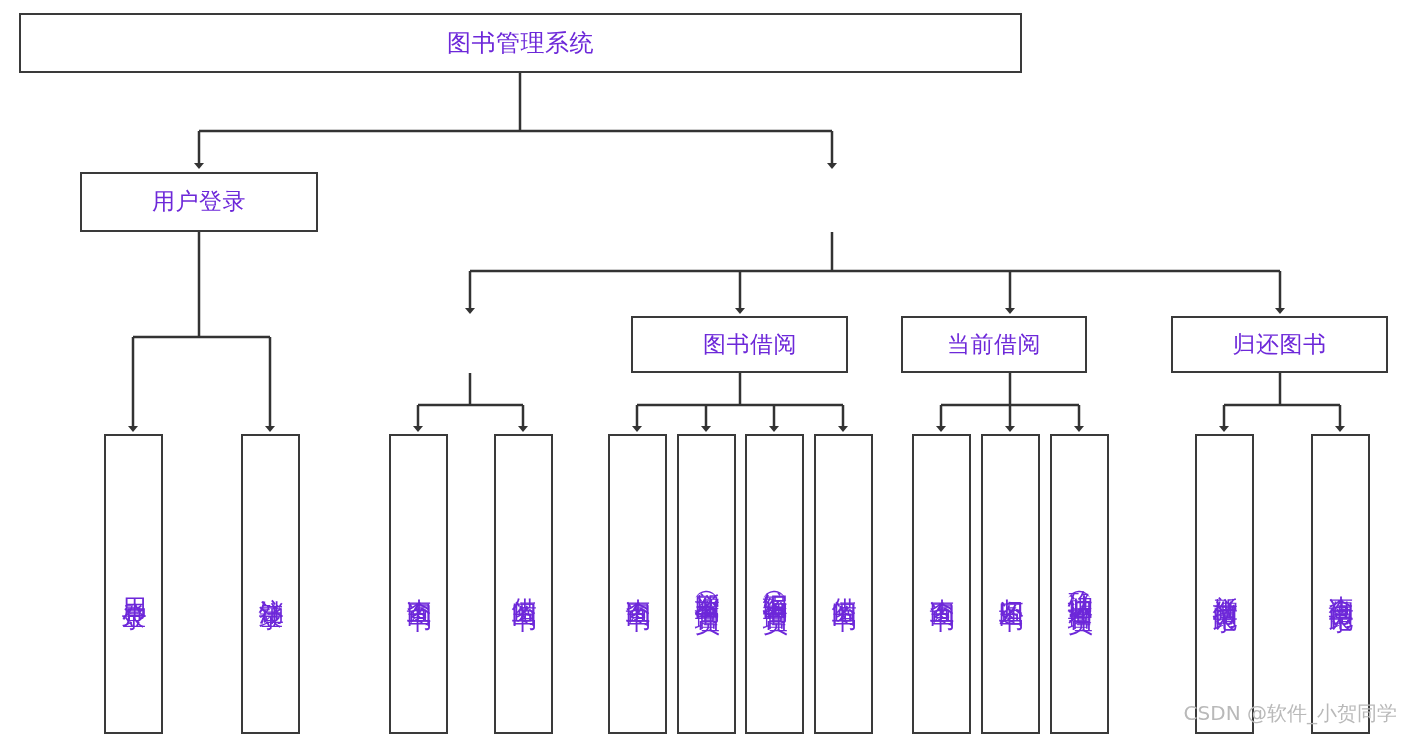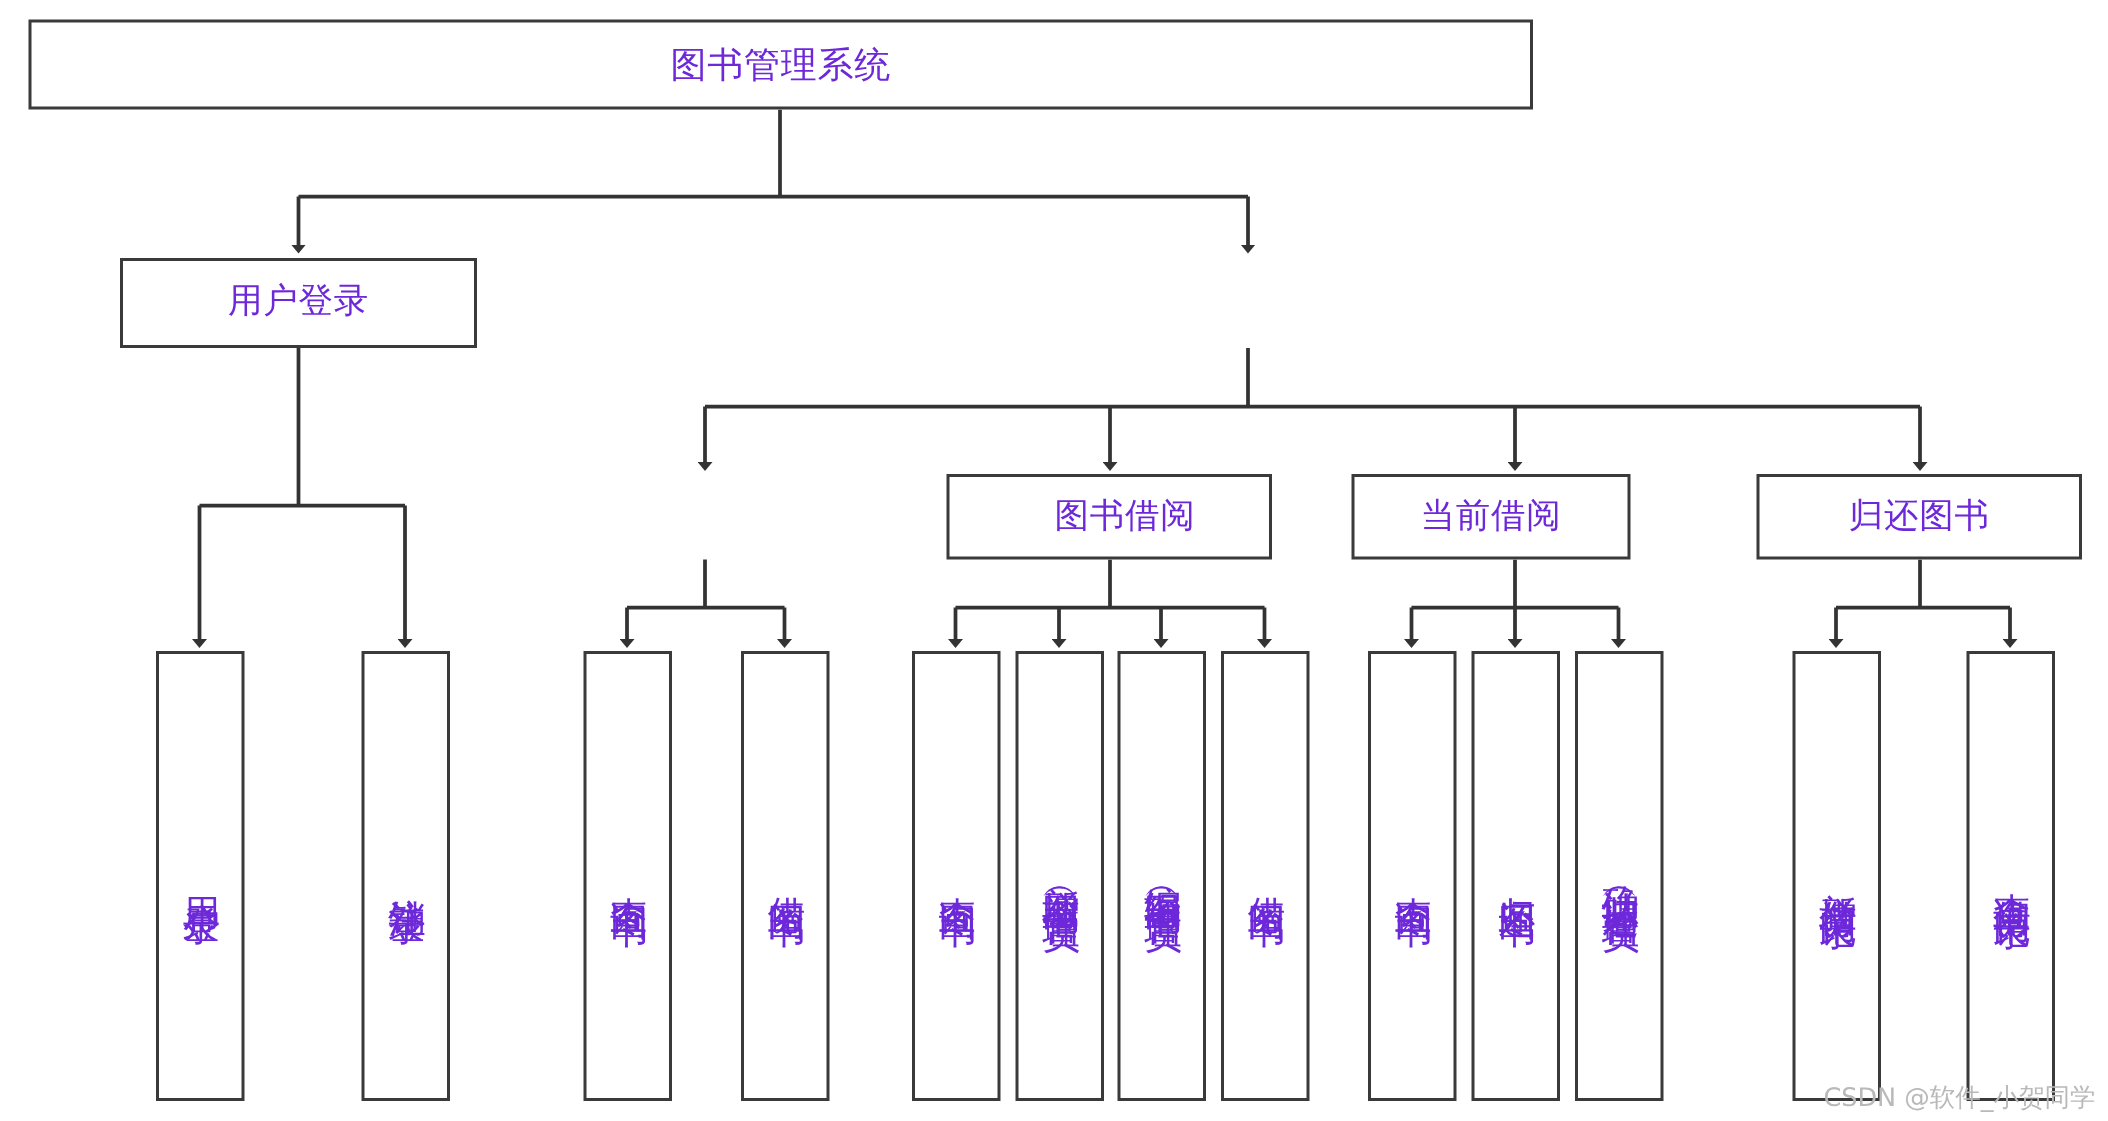--- a/index.html
+++ b/index.html
@@ -50,22 +50,22 @@
     font-size:25px;
     line-height:1.30;
     letter-spacing:3px;
     text-align:center;
     max-height:100%;
   }
 
   
   #watermark{
     position:absolute;
-    right:8px;bottom:4px;
-    font-size:17px;
+    right:8px;bottom:20px;
+    font-size:20px;
     color:#b9b9b9;
     white-space:pre;
     user-select:none;
     font-family:"DejaVu Sans","Liberation Sans",sans-serif;
   }
 </style>
 </head>
 <body>
 
 <div id="diagram">

